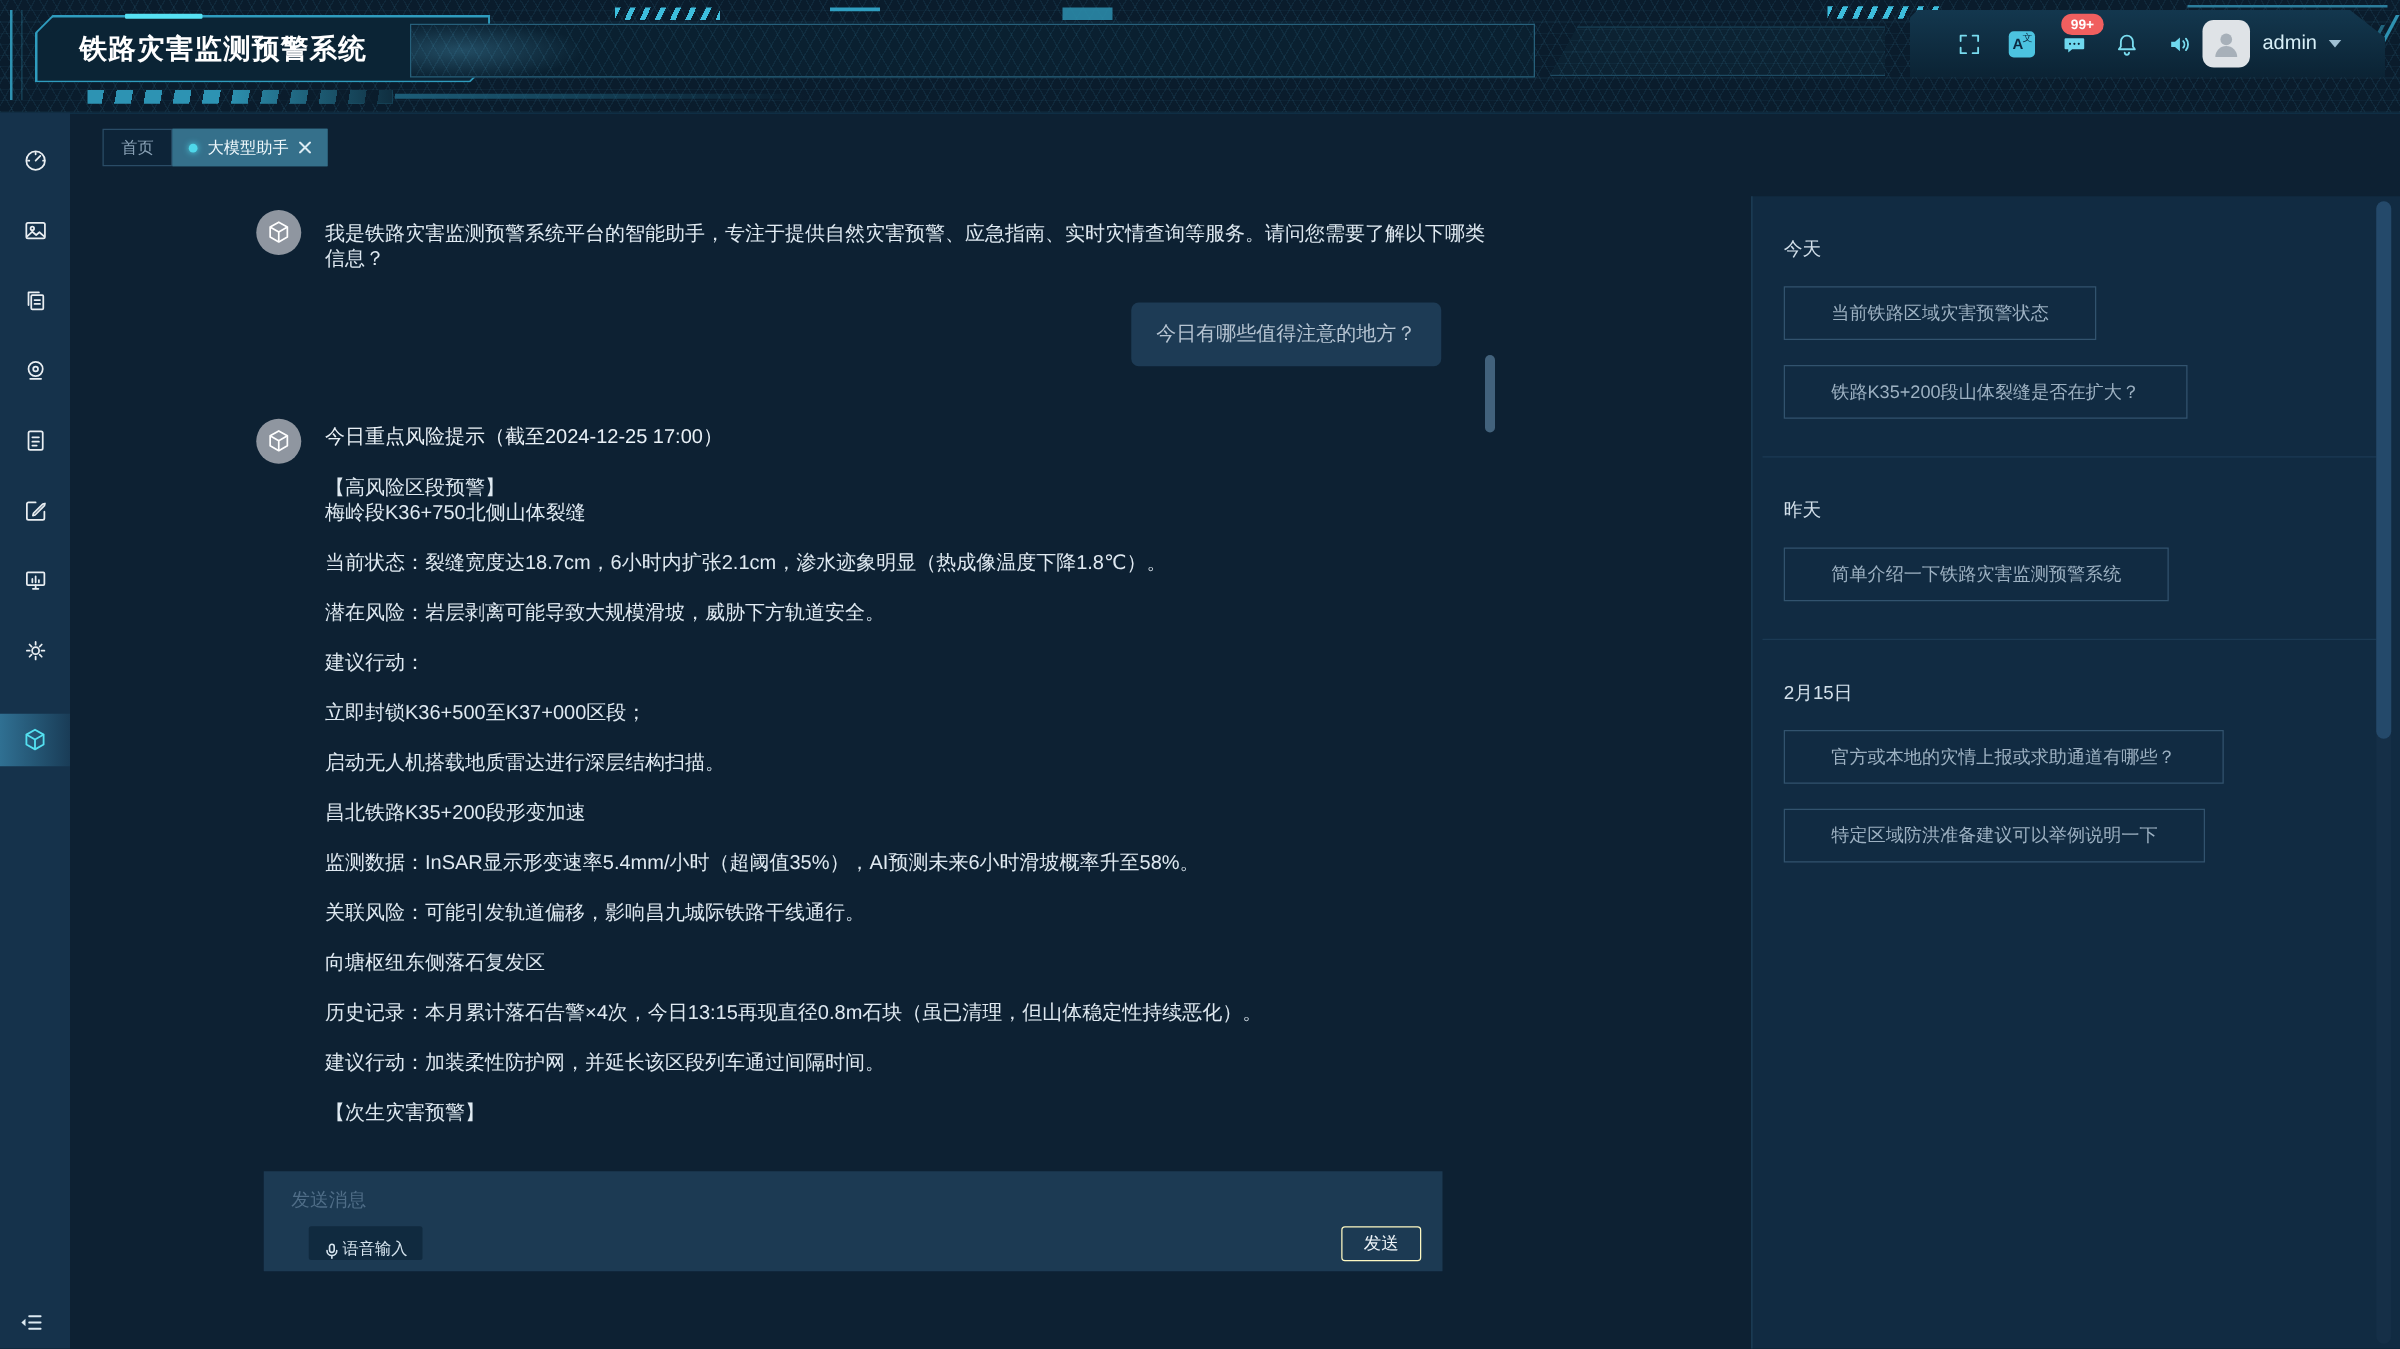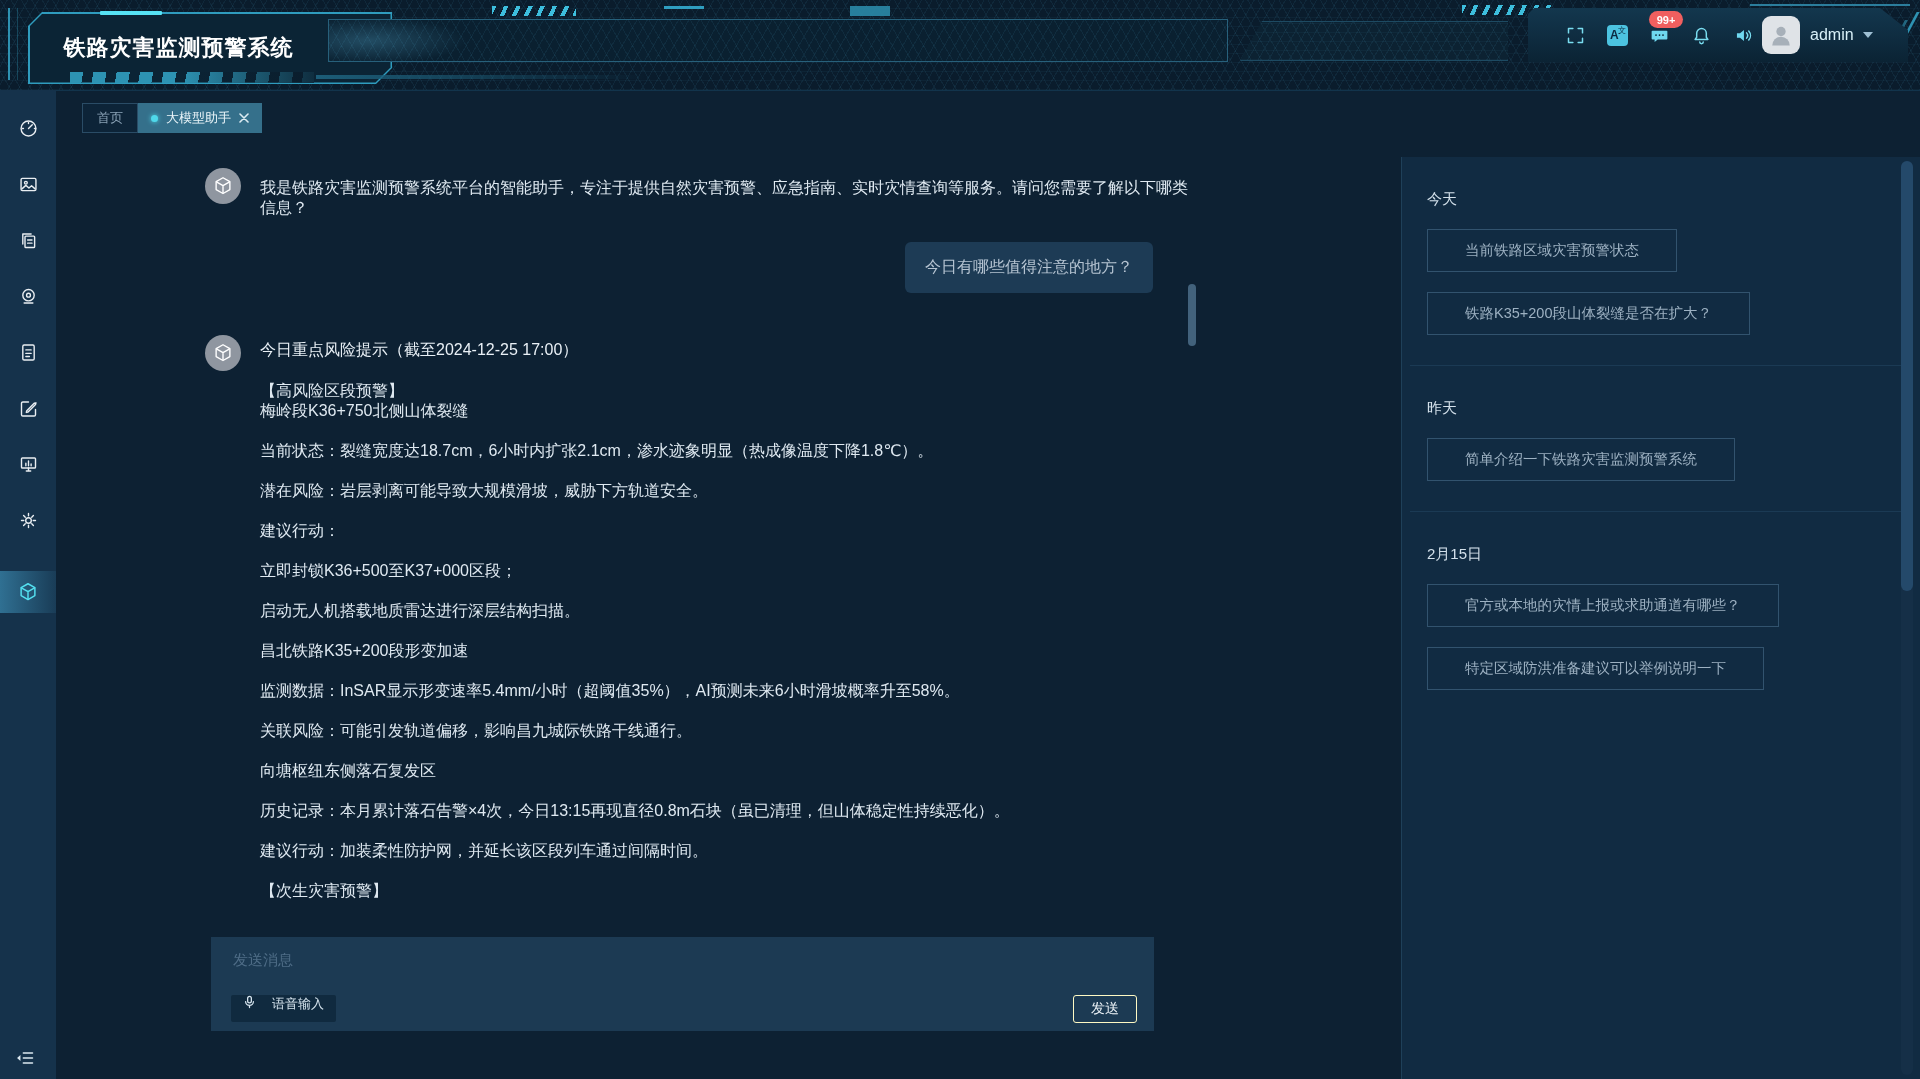--- a/index.html
+++ b/index.html
@@ -6,21 +6,21 @@
   body{width:1920px;height:1079px;overflow:hidden;font-family:"Liberation Sans","DejaVu Sans",sans-serif;}
   .stage{position:relative;width:1920px;height:1079px;background:#0d2133;}
 
   
   .header{position:absolute;left:0;top:0;width:1920px;height:90px;background:#0a1c2c;border-bottom:1px solid #12344c;}
   .hexpat{background-image:
     repeating-linear-gradient(60deg,rgba(80,180,220,.08) 0 1px,transparent 1px 9px),
     repeating-linear-gradient(-60deg,rgba(80,180,220,.08) 0 1px,transparent 1px 9px),
     repeating-linear-gradient(0deg,rgba(80,180,220,.05) 0 1px,transparent 1px 9px);}
   .edge-accent{position:absolute;left:8px;top:8px;width:7px;height:72px;border-left:2px solid #2e92b2;border-right:1px solid rgba(46,146,178,.35);}
-  .title-frame{position:absolute;left:28px;top:12px;width:364px;height:72px;background:#2f9cbe;
+  .title-frame{position:absolute;left:28px;top:12px;width:364px;height:54px;background:#2f9cbe;
     clip-path:polygon(14px 0,100% 0,100% calc(100% - 16px),calc(100% - 16px) 100%,0 100%,0 14px);}
   .title-inner{position:absolute;left:1.5px;top:1.5px;right:1.5px;bottom:1.5px;background:#0b2435;
     clip-path:polygon(13px 0,100% 0,100% calc(100% - 15px),calc(100% - 15px) 100%,0 100%,0 13px);
     display:flex;align-items:center;padding-left:34px;box-sizing:border-box;}
   .title-inner span{color:#ffffff;font-size:22px;font-weight:bold;letter-spacing:1px;}
   .title-topline{position:absolute;left:100px;top:11px;width:62px;height:4px;background:#56e2f4;border-radius:1px;}
   .stripes{position:absolute;left:70px;top:72px;width:244px;height:11px;
     background:linear-gradient(90deg,rgba(13,33,51,0) 45%,rgba(10,28,43,.85)),
     repeating-linear-gradient(100deg,#2d93b3 0 13px,rgba(0,0,0,0) 13px 23px);}
   .stripe-tail{position:absolute;left:316px;top:75px;width:330px;height:4px;background:linear-gradient(90deg,#1c5d78,rgba(28,93,120,0));}
@@ -78,26 +78,26 @@
   .ma1{left:205px;top:168px;} .ma2{left:205px;top:335px;}
   .msg-text{position:absolute;left:260px;top:178px;width:940px;color:#dfe9f1;font-size:16px;line-height:20px;}
   .user-bubble{position:absolute;right:767px;top:242px;height:43px;background:#1d3b55;border-radius:6px;
     display:inline-flex;align-items:center;padding:4px 20px;color:#b6c4d2;font-size:16px;}
   .chat-scroll-thumb{position:absolute;left:1188px;top:284px;width:8px;height:62px;background:#42627c;border-radius:4px;cursor:pointer;}
   .report{position:absolute;left:260px;top:340px;width:930px;}
   .report-title{color:#e9f0f6;font-size:16px;line-height:20px;margin-bottom:21px;}
   .para{color:#dfe9f1;font-size:16px;line-height:20px;margin-bottom:20px;white-space:pre-line;}
 
   
-  .input-panel{position:absolute;left:211px;top:937px;width:943px;height:94px;background:#1c3a53;box-sizing:border-box;}
+  .input-panel{position:absolute;left:211px;top:937px;width:943px;height:80px;background:#1c3a53;box-sizing:border-box;}
   .input-panel textarea{position:absolute;left:20px;top:12px;right:20px;height:48px;background:transparent;border:none;outline:none;resize:none;
     color:#cfe0ec;font-size:15px;font-family:inherit;width:900px;}
   .input-panel textarea::placeholder{color:#4f6d87;}
-  .voice-btn{position:absolute;left:20px;bottom:9px;height:27px;background:#102a3f;border:none;border-radius:2px;color:#d6e4ee;
-    font-size:13px;display:flex;align-items:flex-start;gap:16px;padding:0 12px;cursor:pointer;font-family:inherit;}
+  .voice-btn{position:absolute;left:36px;bottom:9px;height:27px;background:#102a3f;border:none;border-radius:2px;color:#d6e4ee;
+    font-size:13px;display:flex;align-items:flex-end;gap:2px;padding:0 12px;cursor:pointer;font-family:inherit;}
   .voice-btn svg{stroke:#d6e4ee;fill:none;stroke-width:1.4;stroke-linecap:round;}
   .send-btn{position:absolute;right:17px;bottom:8px;width:64px;height:28px;background:transparent;border:1px solid #fef9c3;border-radius:3px;
     color:#eef4f8;font-size:14px;cursor:pointer;font-family:Liberation Sans, sans-serif;}
 
   
   .hpanel{position:absolute;left:1401px;top:157px;width:519px;height:922px;background:#112b42;border-left:1px solid #1f4059;box-sizing:border-box;}
   .hp-header{height:46px;display:flex;align-items:center;padding-left:18px;border-bottom:1px solid #1d3d58;color:#f3f8fb;font-size:17px;font-weight:bold;}
   .hp-body{padding:0 40px 0 25px;}
   .hp-label{margin-top:33px;color:#d3e0ea;font-size:15px;}
   .hp-item{margin-top:20px;width:fit-content;border:1px solid #32536e;border-radius:0;padding:11px 37px;color:#9db1c2;font-size:14.5px;cursor:pointer;background:transparent;font-family:inherit;display:block;}

